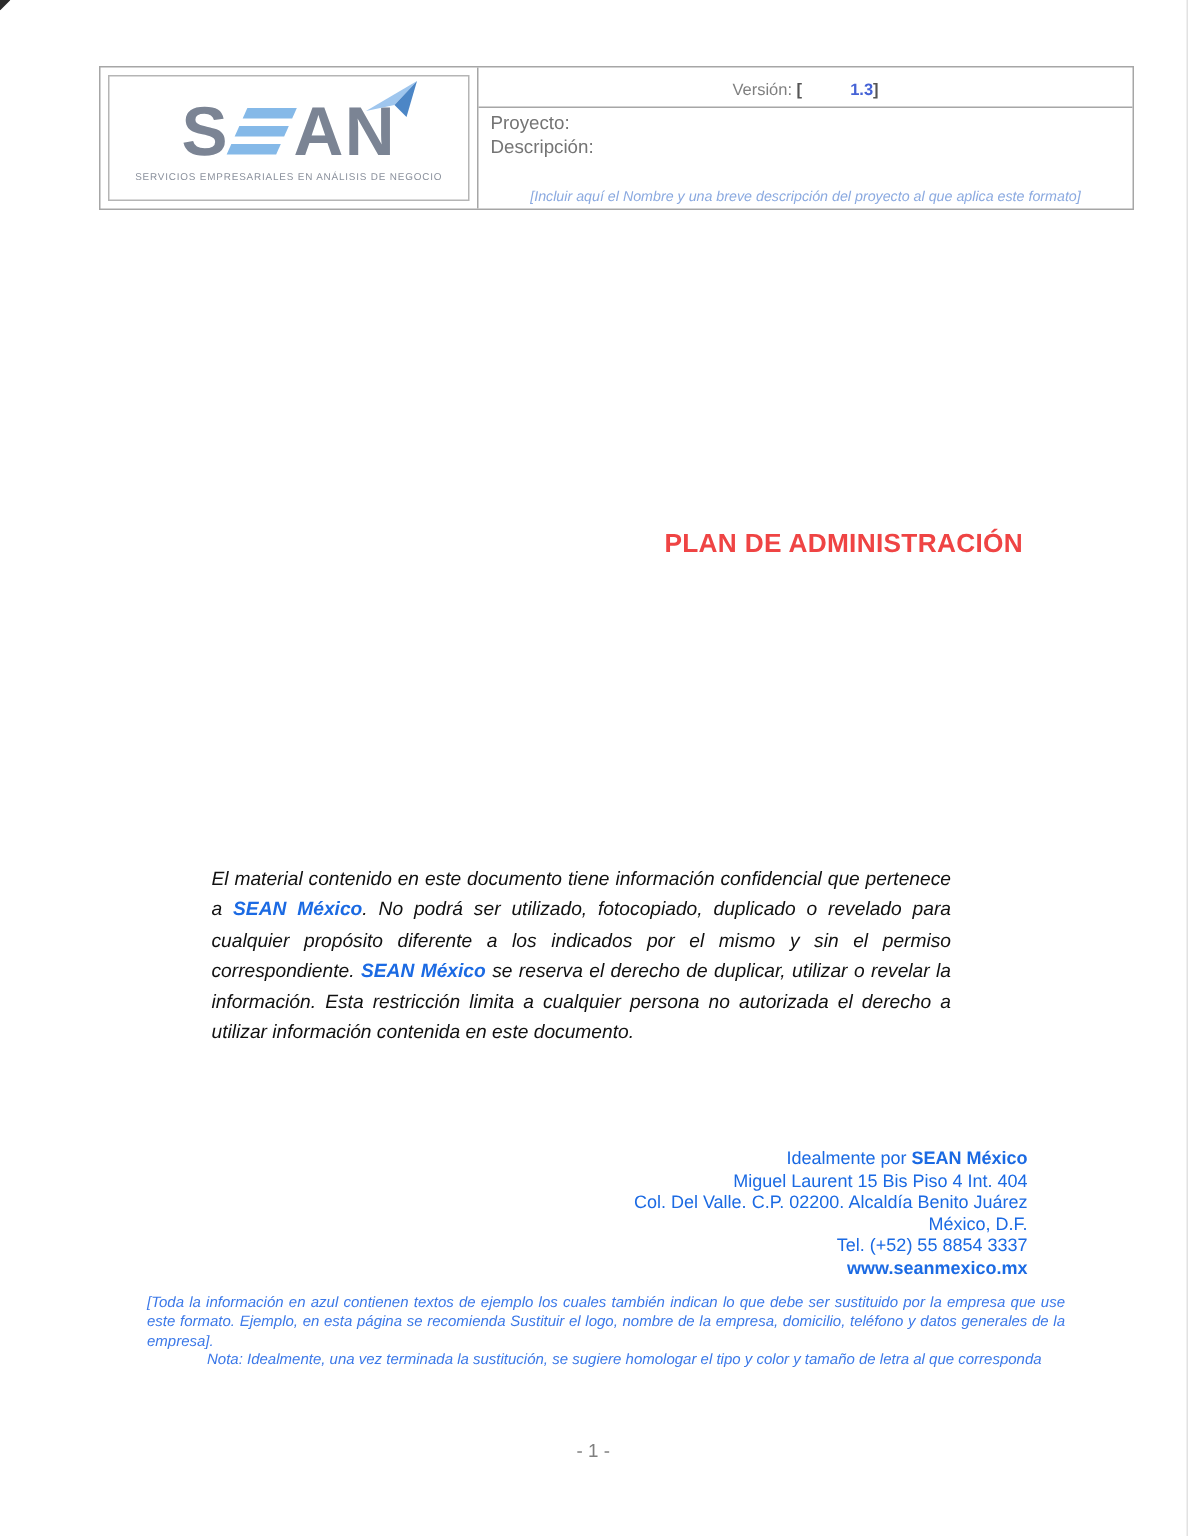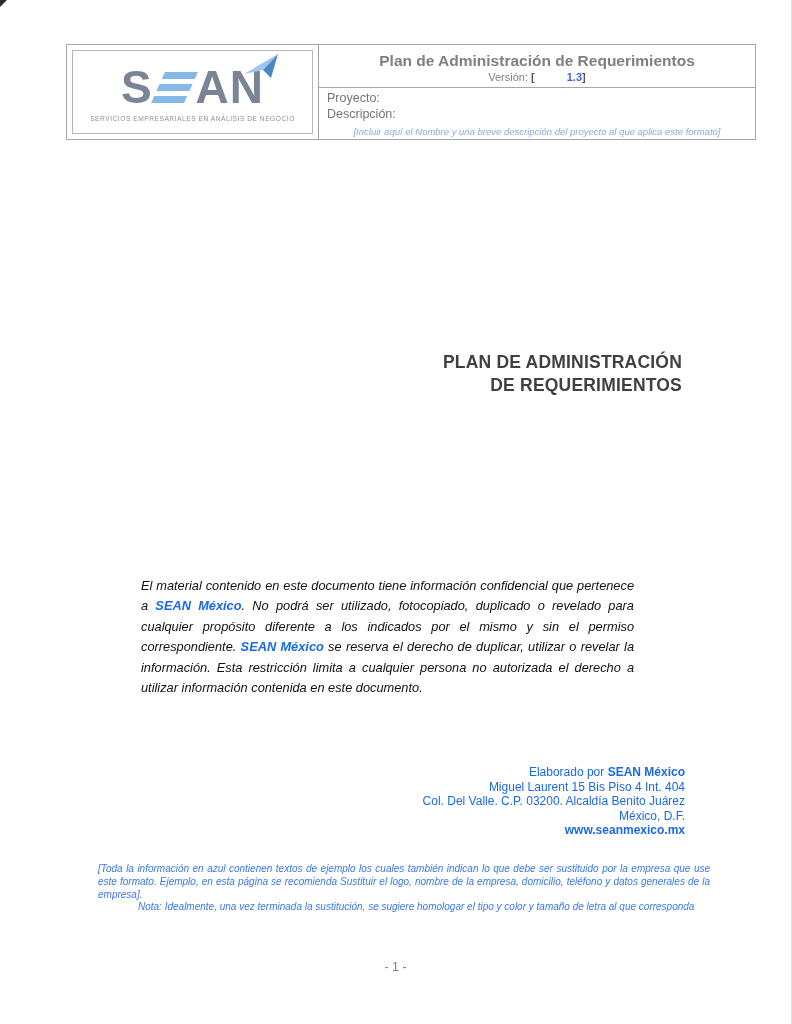--- a/index.html
+++ b/index.html
@@ -60,29 +60,29 @@
   }
   .doc-title { font-weight: bold; font-size: 15.5px; color: #7f7f7f; white-space: nowrap; }
   .doc-version { font-size: 11px; color: #7f7f7f; margin-top: 1px; }
   .doc-version .vb { font-weight: bold; color: #555; }
   .doc-version .vv { font-weight: bold; color: var(--version-blue, #4563d6); margin-left: 32px; }
   .meta-cell { flex: 1; padding: 3px 8px 2px 8px; font-size: 12.5px; color: #747474; }
   .meta-cell .meta-line { line-height: 15.5px; }
   .meta-placeholder {
     text-align: center; font-style: italic;
     font-size: 9.5px; color: var(--placeholder-blue, #8aa9e0);
-    margin-top: 4px; white-space: nowrap;
+    margin-top: 20px; white-space: nowrap;
   }
 
   
   .main-title {
     position: absolute; top: 351px; right: 109px;
     text-align: right;
     font-weight: bold; font-size: 17.5px; line-height: 22.5px;
-    color: #404040; letter-spacing: 0.2px;
+    color: #ef4444; letter-spacing: 0.2px;
   }
 
   
   .confidential {
     position: absolute; top: 576px; left: 141px; width: 493px;
     font-style: italic; font-size: 12.8px; line-height: 20.4px;
     text-align: justify; color: #111;
   }
   .seg-brand { color: var(--brand-blue, #1b6ae3); font-weight: bold; }
 
@@ -132,42 +132,41 @@
         <svg class="logo-arrow" width="38" height="28" viewBox="0 0 38 28">
           <polygon points="2,20 36,0 21,16" fill="#9fc6ee"></polygon>
           <polygon points="21,16 36,0 29,24" fill="#4c86c6"></polygon>
         </svg>
       </div>
       <div class="logo-tagline">SERVICIOS EMPRESARIALES EN ANÁLISIS DE NEGOCIO</div>
     </div>
   </div>
   <div class="right-col">
     <div class="title-cell">
-      <div class="doc-title">Plan de Administración de Requerimientos</div>
       <div class="doc-version"><span>Versión: </span><span class="vb">[</span><span class="vv">1.3</span><span class="vb">]</span></div>
     </div>
     <div class="meta-cell">
       <div class="meta-line">Proyecto:</div>
       <div class="meta-line">Descripción:</div>
       <div class="meta-placeholder">[Incluir aquí el Nombre y una breve descripción del proyecto al que aplica este formato]</div>
     </div>
   </div>
 </div>
 
 <div class="main-title">
   <div>PLAN DE ADMINISTRACIÓN</div>
-  <div>DE REQUERIMIENTOS</div>
 </div>
 
 <div class="confidential"><span>El material contenido en este documento tiene información confidencial que pertenece a </span><span class="seg-brand">SEAN México</span><span>. No podrá ser utilizado, fotocopiado, duplicado o revelado para cualquier propósito diferente a los indicados por el mismo y sin el permiso correspondiente. </span><span class="seg-brand">SEAN México</span><span> se reserva el derecho de duplicar, utilizar o revelar la información. Esta restricción limita a cualquier persona no autorizada el derecho a utilizar información contenida en este documento.</span></div>
 
 <div class="contact">
-  <div><span>Elaborado por </span><span class="bold">SEAN México</span></div>
+  <div><span>Idealmente por </span><span class="bold">SEAN México</span></div>
   <div>Miguel Laurent 15 Bis Piso 4 Int. 404</div>
-  <div>Col. Del Valle. C.P. 03200. Alcaldía Benito Juárez</div>
+  <div>Col. Del Valle. C.P. 02200. Alcaldía Benito Juárez</div>
   <div>México, D.F.</div>
+  <div>Tel. (+52) 55 8854 3337</div>
   <div class="bold">www.seanmexico.mx</div>
 </div>
 
 <div class="note note-1"><span class="seg-underline">[Toda la información en azul contienen</span><span> textos de ejemplo los cuales también indican lo que debe ser sustituido por la empresa que use este formato. Ejemplo, en esta página se recomienda Sustituir el logo, nombre de la empresa, domicilio, teléfono y datos generales de la empresa].</span></div>
 <div class="note note-2">Nota: Idealmente, una vez terminada la sustitución, se sugiere homologar el tipo y color y tamaño de letra al que corresponda</div>
 
 <div class="page-number">- 1 -</div>
 
 </body></html>

